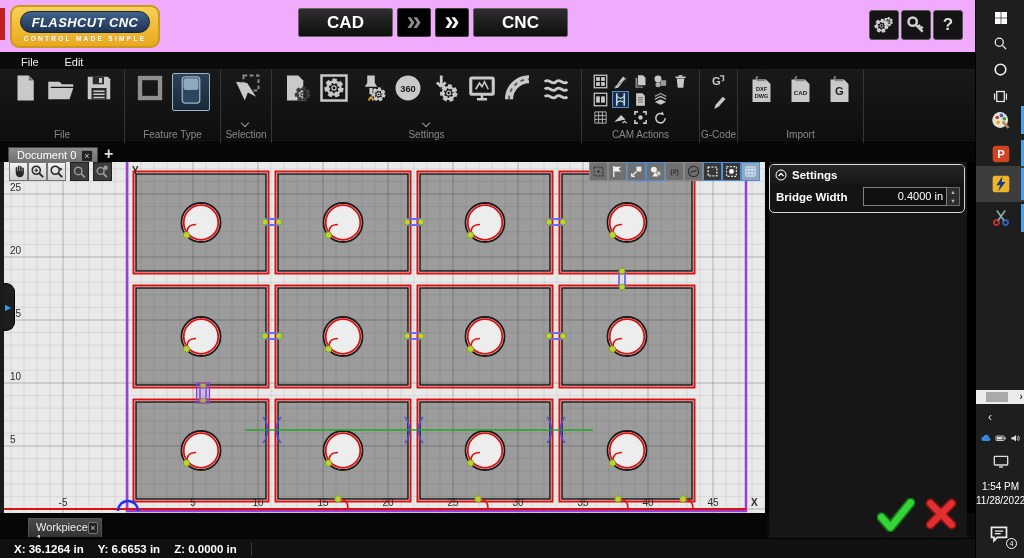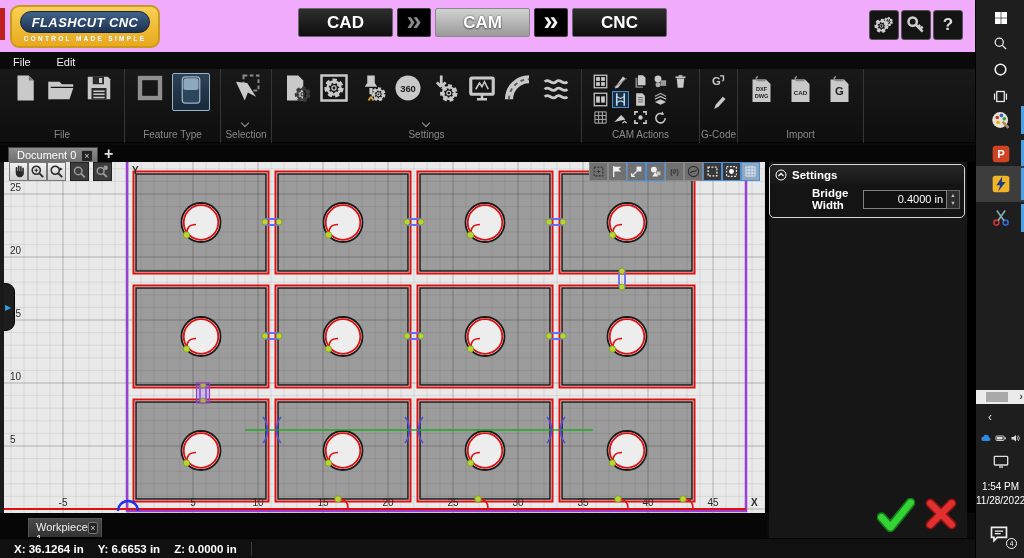--- a/index.html
+++ b/index.html
@@ -24,21 +24,21 @@
   .mode-tab.active { background:linear-gradient(#d2d2d2,#9a9a9a); border-color:#888; color:#fff;
                      text-shadow:0 1px 2px #555, 0 0 2px #666; }
   .mode-arrow { width:34px; height:29px; background:#000; border:1px solid #3d3d3d; border-radius:2px; color:#f0f0f0;
                 font-size:27px; font-weight:bold; text-align:center; line-height:25px; }
   .mode-arrow.dim { color:#8a8a8a; }
   .hdr-tools { position:absolute; right:12px; top:10px; display:flex; gap:2px; }
   .hdr-btn { width:30px; height:30px; background:#141414; border:1px solid #555; border-radius:3px;
              display:flex; align-items:center; justify-content:center; color:#ddd; font-weight:bold; font-size:17px; }
 
   
-  .menubar { position:absolute; left:0; top:52px; width:778px; height:17px; }
+  .menubar { position:absolute; left:8px; top:52px; width:778px; height:17px; }
   .menu-item { display:inline-block; color:#eee; font-size:11px; margin-left:13px; width:26px; }
 
   
   .ribbon { position:absolute; left:0; top:69px; width:975px; height:74px;
             background:linear-gradient(#191919,#0e0e0e); border-bottom:1px solid #000; display:flex; }
   .rgroup { position:relative; height:74px; border-right:1px solid #353535; padding:4px 10px 0 10px; }
   .rgroup-label { position:absolute; bottom:3px; left:0; width:100%; text-align:center; color:#8a8a8a; font-size:10px; }
   .rgroup-chev { position:absolute; bottom:16px; left:50%; margin-left:-4px; width:7px; height:7px; }
   .chev-css { display:block; width:6px; height:6px; border-right:1.5px solid #9a9a9a; border-bottom:1.5px solid #9a9a9a;
               transform:rotate(45deg); }
@@ -77,21 +77,21 @@
   .tbtn { width:19px; height:19px; border:1px solid #8a8a8a; background:#707070; display:flex; align-items:center; justify-content:center; }
   .tbtn.blue { border:1px solid #4a90d9; }
   .tbtn.dark { background:#383838; }
   .tbtn.lite { background:#8fa8c0; }
 
   .panel { position:absolute; left:769px; top:0; width:198px; height:376px; background:#161616; }
   .pbox { position:relative; margin:2px 2px 4px 0; border:1px solid #d8d8d8; border-radius:5px; background:#141414; overflow:hidden; }
   .pbox-hd { height:19px; background:linear-gradient(#262626,#171717); display:flex; align-items:center; padding-left:5px; }
   .pbox-hd .ttl { color:#fff; font-size:11.5px; font-weight:bold; margin-left:5px; }
   .pbox-green { margin:1px; background:#8ce08c; border-radius:0 0 4px 4px; color:#000; font-size:11px; padding:3px 5px 4px 5px; }
-  .gen-row { display:flex; align-items:center; padding:3px 4px 6px 6px;margin-left:36px; }
+  .gen-row { display:flex; align-items:center; padding:3px 4px 6px 6px; }
   .gen-label { color:#fff; font-size:11.5px; font-weight:bold; flex:1; }
   .gen-input { width:84px; height:19px; background:#101010; border:1px solid #808080; color:#fff; font-size:11px;
                text-align:right; line-height:17px; padding-right:3px; }
   .spin { width:13px; height:19px; display:flex; flex-direction:column; border:1px solid #666; border-left:none; }
   .spin div { flex:1; background:#2e2e2e; color:#bbb; font-size:5.5px; text-align:center; line-height:8px; }
   .confirm { position:absolute; right:10px; bottom:6px; display:flex; gap:10px; }
 
   
   .wptabs { position:absolute; left:0; top:513px; width:767px; height:25px; background:#060606; }
   .wtab { position:absolute; left:28px; top:5px; width:74px; height:19px; background:linear-gradient(#4a4a4a,#323232);
@@ -125,21 +125,20 @@
 
     <div class="hdr">
       <div class="logo-red"></div>
       <div class="logo">
         <div class="logo-pill">FLASHCUT CNC</div>
         <div class="logo-sub">CONTROL MADE SIMPLE</div>
       </div>
       <div class="modes">
         <div class="mode-tab">CAD</div>
         <div class="mode-arrow dim">»</div>
-        <div class="mode-tab active">CAM</div>
         <div class="mode-arrow">»</div>
         <div class="mode-tab">CNC</div>
       </div>
       <div class="hdr-tools">
         <div class="hdr-btn">
             <svg viewBox="0 0 24 24" width="20" height="20">
               <g fill="none" stroke="#cfcfcf">
                 <circle cx="9" cy="13" r="6" stroke-width="4.800000000000001" stroke-dasharray="3.12 2.2800000000000002"></circle>
                 <circle cx="9" cy="13" r="5.699999999999999" stroke-width="2.0999999999999996"></circle>
                 <circle cx="9" cy="13" r="1.7999999999999998" stroke-width="1"></circle>

